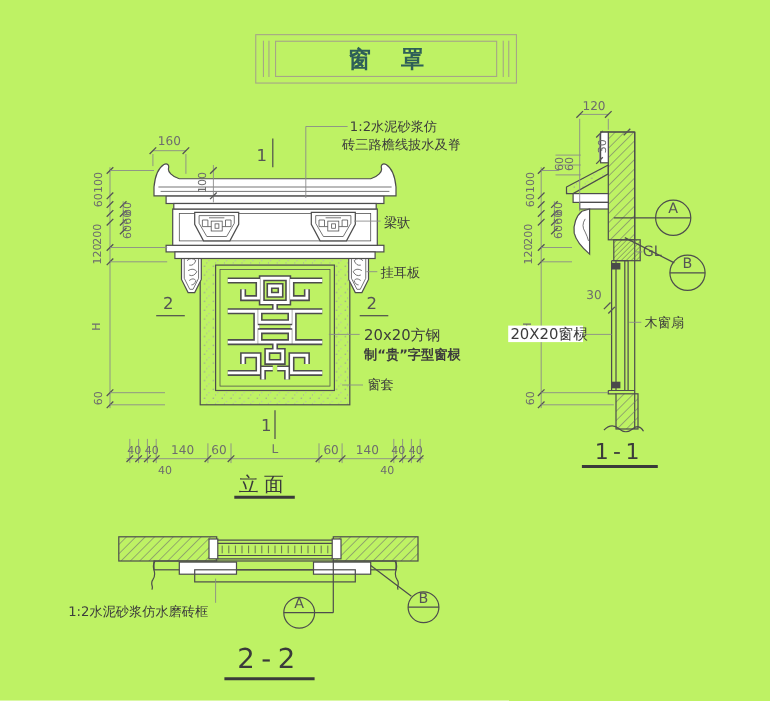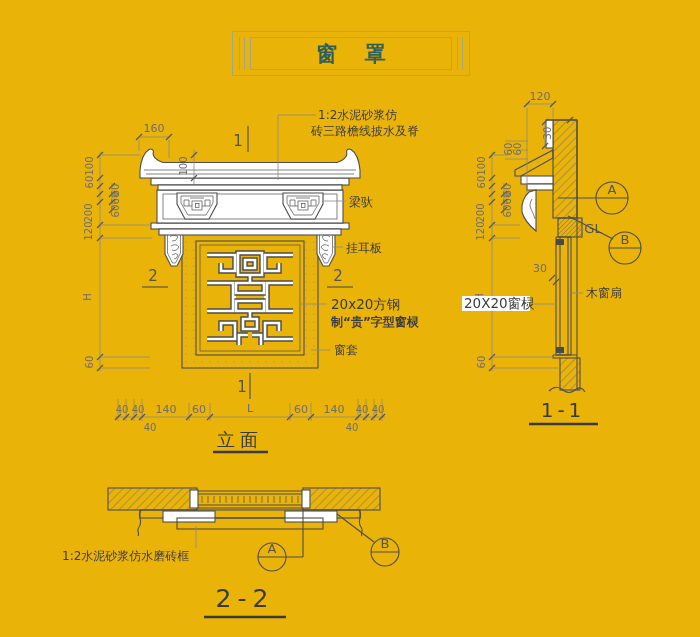--- a/index.html
+++ b/index.html
@@ -1,16 +1,16 @@
 <!DOCTYPE html>
 <html><head>
 <meta charset="utf-8">
 <style>
   html,body{margin:0;padding:0;background:#ffffff;}
-  #page{position:relative;width:700px;height:637px;background:#eab308;overflow:hidden;
+  #page{position:relative;width:700px;height:637px;background:#bef264;overflow:hidden;
         font-family:"DejaVu Sans","Liberation Sans",sans-serif;}
   
   #titlebox{position:absolute;left:232px;top:31px;width:238px;height:45px;
             border:1.5px solid #a6a687;box-sizing:border-box;}
   #titlebox .inner{position:absolute;left:17px;top:5px;right:17px;bottom:5px;
             border:1px solid #a6a687;display:flex;align-items:center;justify-content:center;}
   #titlebox .bar{position:absolute;top:5px;bottom:5px;width:1px;background:#a6a687;}
   #titlebox .t{color:#2e5f58;font-size:21px;font-weight:600;letter-spacing:10px;text-indent:10px;}
   
   svg{position:absolute;left:0;top:0;}

